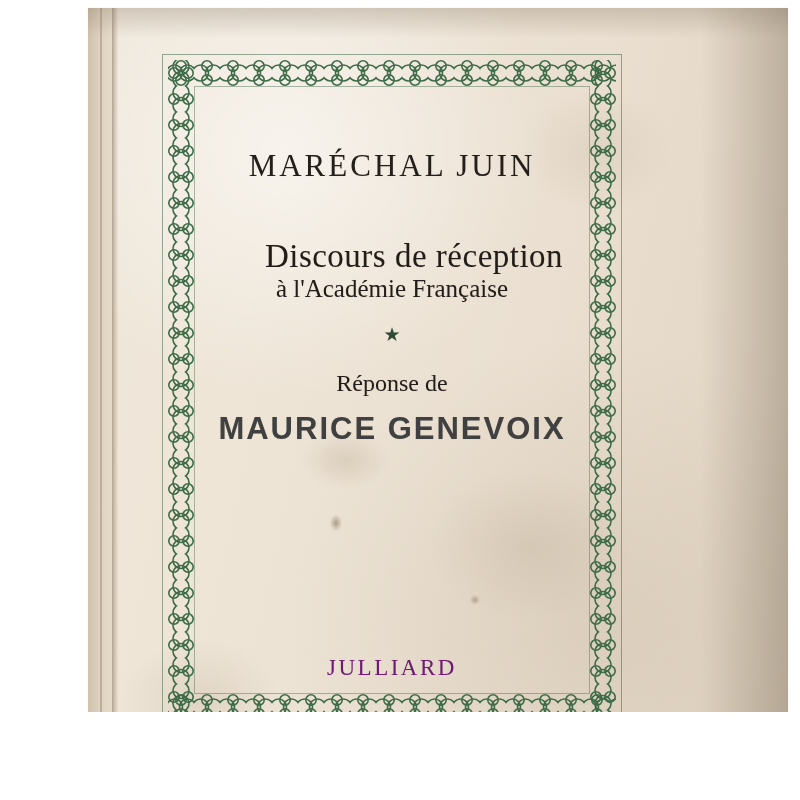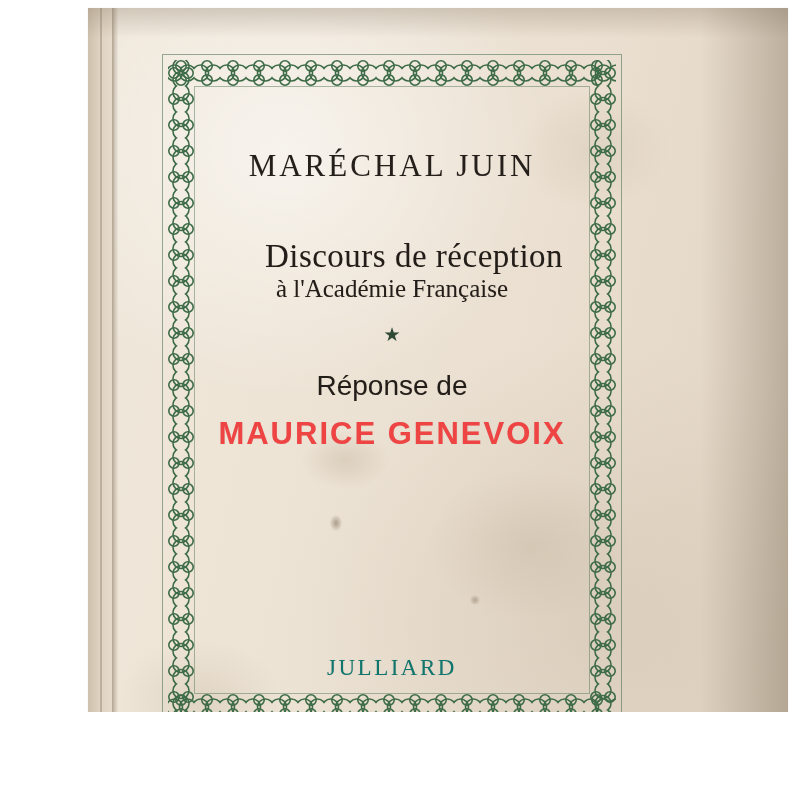--- a/index.html
+++ b/index.html
@@ -168,42 +168,42 @@
     color: #221d18;
   }
   .star {
     margin: 22px auto 0;
     font-size: 19px;
     color: #2e4a34;
     line-height: 1;
   }
   .reply-label {
     margin-top: 26px;
-    font-size: 28px;
-    font-family: Liberation Sans, sans-serif;
+    font-size: 24px;
+    font-family: Liberation Serif, serif;
     color: #221d18;
   }
   .reply-name {
     margin-top: 14px;
     font-size: 31px;
     letter-spacing: 2px;
     font-weight: bold;
     font-family: "Liberation Sans", sans-serif;
-    color: #ef4444;
+    color: #404040;
   }
   .publisher {
     position: absolute;
     left: 196px;
     top: 655px;
     width: 392px;
     text-align: center;
     font-size: 23px;
     letter-spacing: 2.5px;
     font-family: "Liberation Serif", serif;
-    color: #0f766e;
+    color: #701a75;
   }
 
   
   .text-block, .publisher { text-shadow: 0 0 1px rgba(120,105,85,0.18); }
 </style>
 </head>
 <body>
 
 <div id="scene">
 

